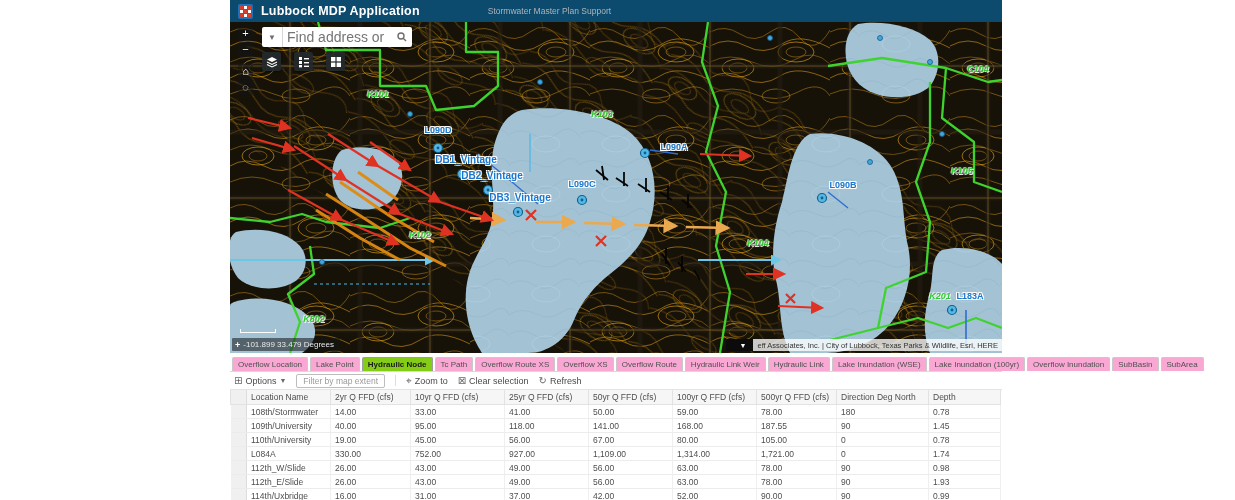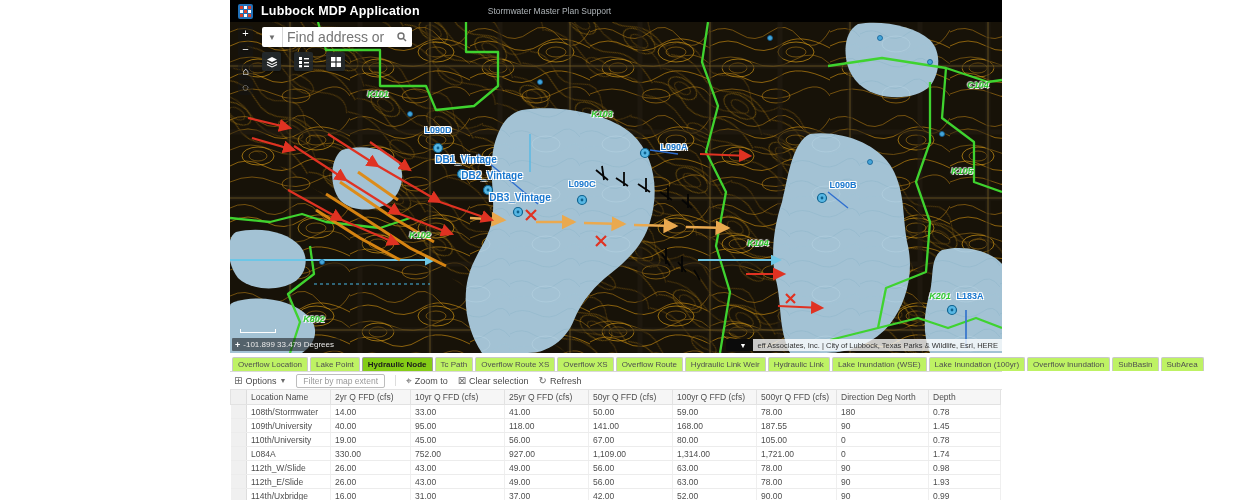--- a/index.html
+++ b/index.html
@@ -1,20 +1,20 @@
 <!DOCTYPE html>
 <html><head>
 <meta charset="utf-8">
 <style>
   html,body{margin:0;padding:0;background:#fff;width:1235px;height:500px;overflow:hidden;
     font-family:"Liberation Sans","DejaVu Sans",sans-serif;}
   .app{position:absolute;left:230px;top:0;width:772px;height:500px;background:#fff;}
 
   
-  .hdr{height:22px;background:#000000;display:flex;align-items:center;padding:0 8px;gap:8px;}
+  .hdr{height:22px;background:#0c4a6e;display:flex;align-items:center;padding:0 8px;gap:8px;}
   .logo{width:15px;height:15px;flex:0 0 15px;}
   .hdr-title{color:#fff;font-size:12.5px;font-weight:bold;letter-spacing:.2px;white-space:nowrap;}
   .hdr-sub{color:#aeb4b8;font-size:8.5px;margin-left:60px;white-space:nowrap;}
 
   
   .map{position:relative;width:772px;height:331px;background:#171208;overflow:hidden;}
   .map svg.base{position:absolute;left:0;top:0;}
   .map-label{position:absolute;transform:translate(-50%,-50%);font-weight:bold;white-space:nowrap;
     pointer-events:auto;}
   .map-label.basin{color:#2fca2f;font-size:9px;font-style:italic;
@@ -42,21 +42,21 @@
   .coords .ch{color:#fff;font-weight:bold;font-size:9px;}
   .scalebar{position:absolute;left:10px;bottom:20px;width:34px;height:3px;border:1px solid #fff;border-top:0;}
   .attrib{position:absolute;right:0;bottom:2px;height:12px;background:rgba(255,255,255,.78);color:#323232;
     font-size:7.5px;display:flex;align-items:center;padding:0 4px;white-space:nowrap;}
   .attrib-tab{position:absolute;right:242px;bottom:2px;width:34px;height:12px;background:#0b0b0b;
     border-radius:2px 0 0 2px;color:#fff;font-size:7px;display:flex;align-items:center;justify-content:center;cursor:pointer;}
 
   
   .panel{width:772px;background:#fff;}
   .tabbar{display:flex;gap:2px;padding:4px 2px 0;background:#fff;align-items:flex-end;flex-wrap:nowrap;}
-  .tab{border:1px solid #c9c9c9;border-bottom:0;background:#bef264;color:#4f4f4f;font-size:8px;
+  .tab{border:1px solid #c9c9c9;border-bottom:0;background:#f9a8d4;color:#4f4f4f;font-size:8px;
     padding:2px 5px 2px;border-radius:2px 2px 0 0;white-space:nowrap;cursor:pointer;}
   .tab.active{background:#84cc16;color:#1c1c1c;border-color:#9d9d9d;font-weight:bold;}
   .toolbar{display:flex;align-items:center;gap:10px;height:17px;border-top:1px solid #d9d9d9;
     border-bottom:1px solid #e4e4e4;padding:0 4px;font-size:9px;color:#4a4a4a;}
   .toolbar .tbtn{display:flex;align-items:center;gap:3px;cursor:pointer;white-space:nowrap;}
   .toolbar .ico{color:#6a6a6a;font-size:10px;line-height:1;}
   .filter-btn{border:1px solid #bdbdbd;border-radius:2px;color:#9a9a9a;padding:1px 6px;font-size:8.5px;cursor:pointer;}
   .sep{width:1px;height:11px;background:#ddd;}
 
   table.grid{border-collapse:collapse;table-layout:fixed;width:770px;font-size:8.5px;color:#4e4e4e;}
@@ -241,21 +241,21 @@
             <circle cx="540" cy="16" r="2.5"></circle>
           <circle cx="310" cy="60" r="2.5"></circle>
             <circle cx="640" cy="140" r="2.5"></circle>
         </g>
       </g>
     </svg>
 
     <div>
         <div class="map-label basin" style="left: 148px; top: 72px;">K101</div>
         <div class="map-label basin" style="left: 372px; top: 92px;">K103</div>
-        <div class="map-label basin" style="left: 748px; top: 63px;">C104</div>
+        <div class="map-label basin" style="left: 748px; top: 47px;">C104</div>
         <div class="map-label basin" style="left: 732px; top: 149px;">K105</div>
         <div class="map-label basin" style="left: 190px; top: 213px;">K102</div>
         <div class="map-label basin" style="left: 528px; top: 221px;">K104</div>
         <div class="map-label basin" style="left: 710px; top: 274px;">K201</div>
         <div class="map-label basin" style="left: 84px; top: 297px;">K802</div>
         <div class="map-label lake" style="left: 208px; top: 108px;">L090D</div>
         <div class="map-label lake db" style="left: 236px; top: 137px;">DB1_Vintage</div>
         <div class="map-label lake db" style="left: 262px; top: 153px;">DB2_Vintage</div>
         <div class="map-label lake db" style="left: 290px; top: 175px;">DB3_Vintage</div>
         <div class="map-label lake" style="left: 352px; top: 162px;">L090C</div>

